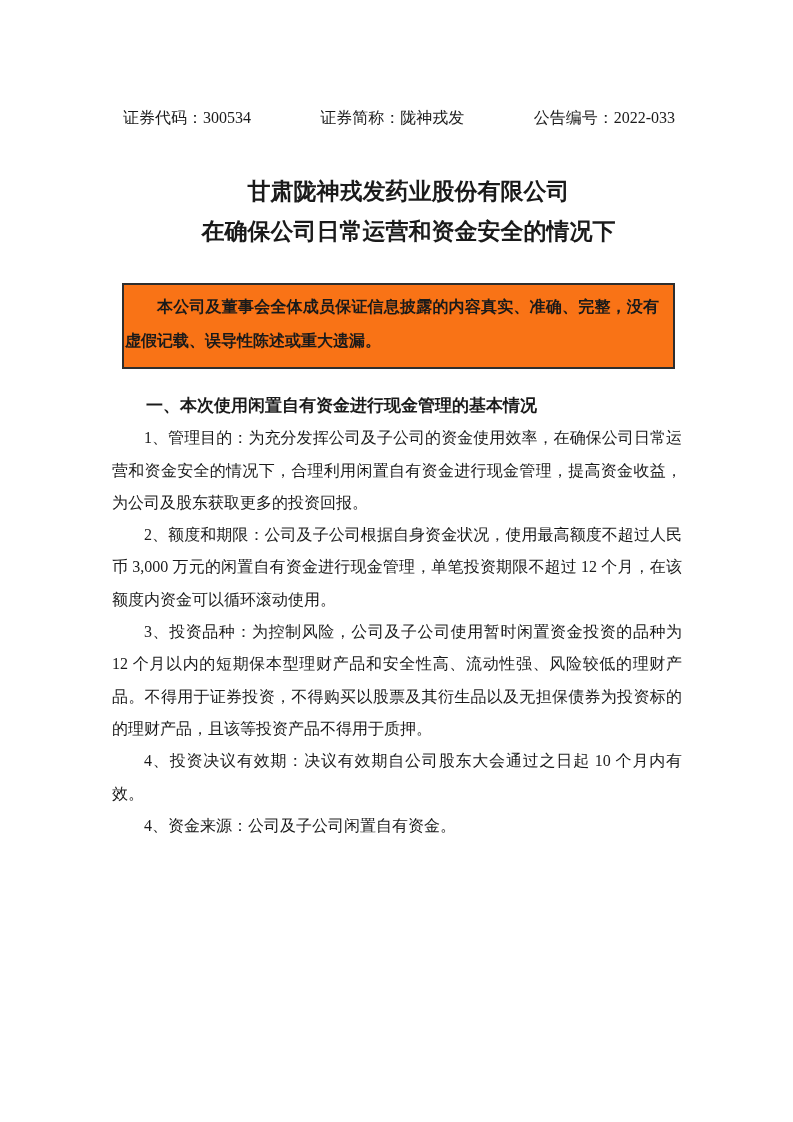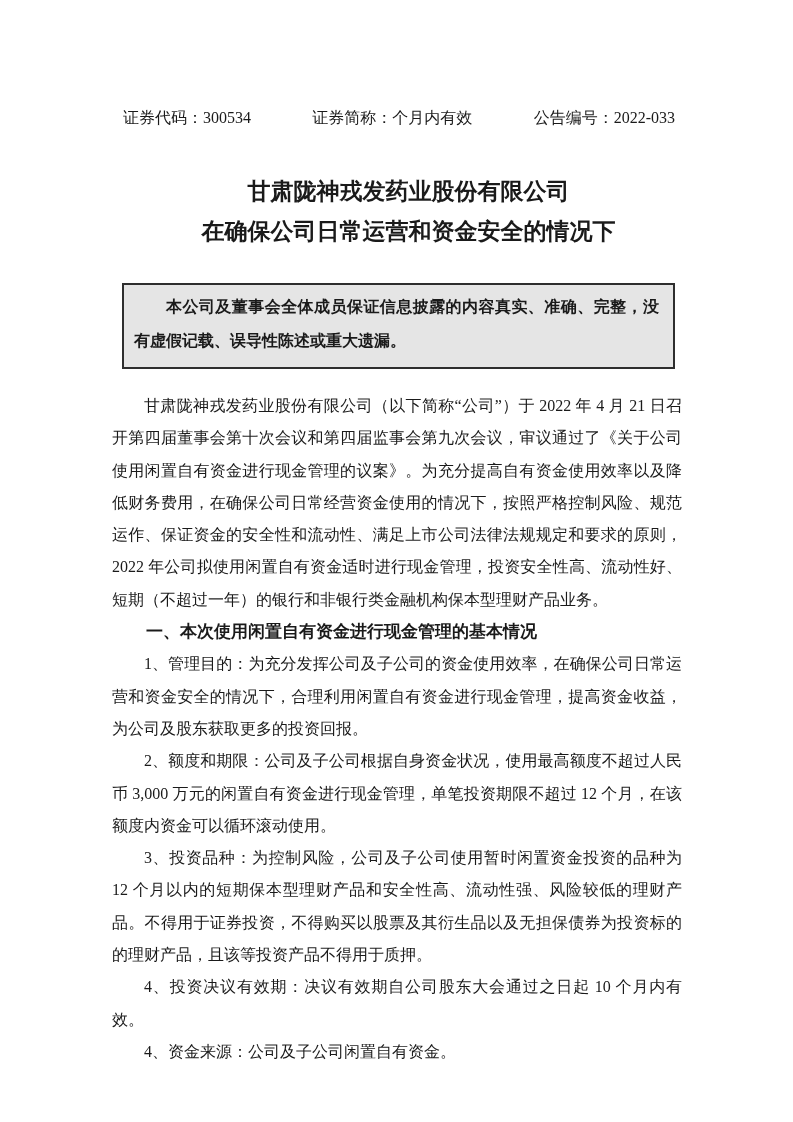--- a/index.html
+++ b/index.html
@@ -39,22 +39,22 @@
     line-height: 40px;
   }
   .doc-title .title-line { display: block; }
   .disclaimer-box {
     position: absolute;
     top: 283px;
     left: 122px;
     width: 553px;
     box-sizing: border-box;
     border: 2px solid #2e2e2e;
-    padding: 5px 14px 9px 10px;
-    background: #e5e5e5;
+    padding: 5px 14px 9px 1px;
+    background: #f97316;
   }
   .disclaimer-text {
     margin: 0;
     font-size: 16px;
     font-weight: bold;
     line-height: 34px;
     text-indent: 2em;
     text-align: justify;
   }
   .doc-body {
@@ -79,35 +79,34 @@
     text-align: left;
   }
 </style>
 </head>
 <body>
 
 <div class="page">
 
   <div class="doc-header">
     <span>证券代码：300534</span>
-    <span>证券简称：个月内有效</span>
+    <span>证券简称：陇神戎发</span>
     <span>公告编号：2022-033</span>
   </div>
 
   <h1 class="doc-title">
     <span class="title-line">甘肃陇神戎发药业股份有限公司</span>
     <span class="title-line">在确保公司日常运营和资金安全的情况下</span>
   </h1>
 
   <div class="disclaimer-box">
     <p class="disclaimer-text">本公司及董事会全体成员保证信息披露的内容真实、准确、完整，没有虚假记载、误导性陈述或重大遗漏。</p>
   </div>
 
   <div class="doc-body">
-    <p class="body-para">甘肃陇神戎发药业股份有限公司（以下简称“公司”）于 2022 年 4 月 21 日召开第四届董事会第十次会议和第四届监事会第九次会议，审议通过了《关于公司使用闲置自有资金进行现金管理的议案》。为充分提高自有资金使用效率以及降低财务费用，在确保公司日常经营资金使用的情况下，按照严格控制风险、规范运作、保证资金的安全性和流动性、满足上市公司法律法规规定和要求的原则，2022 年公司拟使用闲置自有资金适时进行现金管理，投资安全性高、流动性好、短期（不超过一年）的银行和非银行类金融机构保本型理财产品业务。</p>
     <h2 class="section-heading">一、本次使用闲置自有资金进行现金管理的基本情况</h2>
     <p class="body-para">1、管理目的：为充分发挥公司及子公司的资金使用效率，在确保公司日常运营和资金安全的情况下，合理利用闲置自有资金进行现金管理，提高资金收益，为公司及股东获取更多的投资回报。</p>
     <p class="body-para">2、额度和期限：公司及子公司根据自身资金状况，使用最高额度不超过人民币 3,000 万元的闲置自有资金进行现金管理，单笔投资期限不超过 12 个月，在该额度内资金可以循环滚动使用。</p>
     <p class="body-para">3、投资品种：为控制风险，公司及子公司使用暂时闲置资金投资的品种为 12 个月以内的短期保本型理财产品和安全性高、流动性强、风险较低的理财产品。不得用于证券投资，不得购买以股票及其衍生品以及无担保债券为投资标的的理财产品，且该等投资产品不得用于质押。</p>
     <p class="body-para">4、投资决议有效期：决议有效期自公司股东大会通过之日起 10 个月内有效。</p>
     <p class="body-para">4、资金来源：公司及子公司闲置自有资金。</p>
   </div>
 
 </div>
 

